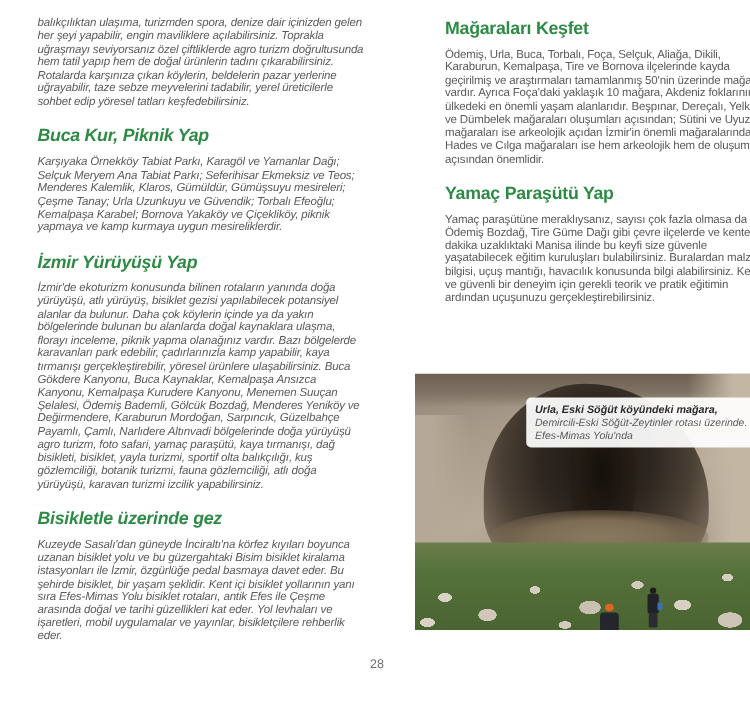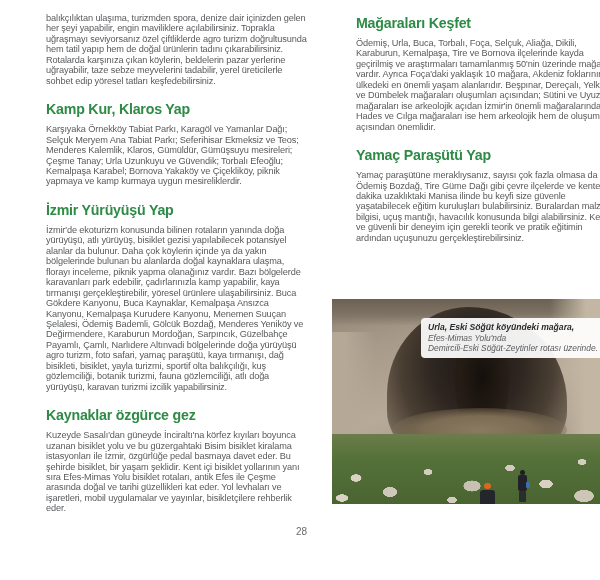--- a/index.html
+++ b/index.html
@@ -2,21 +2,21 @@
 <html><head>
 <meta charset="utf-8">
 <style>
   html,body{margin:0;padding:0;}
   body{
     width:600px;height:580px;position:relative;overflow:hidden;
     background:#ffffff;
     font-family:"Liberation Sans", sans-serif;
   }
   .col{position:absolute;top:13px;}
-  .col-left{left:46px;width:263px;}
+  .col-left{left:30px;width:263px;font-style:italic;}
   .col-right{left:320px;width:263px;margin-left:36px;}
   p.body{
     font-size:9.2px;line-height:10.45px;color:#595a5c;
     margin:0;letter-spacing:-0.12px;text-align:left;
   }
   h2.heading{
     font-size:14.2px;line-height:15px;font-weight:bold;color:#2e8b45;
     margin:16px 0 7px 0;letter-spacing:-0.2px;
   }
   .col-right .section:first-child h2.heading{margin-top:3px;}
@@ -81,31 +81,31 @@
 
   .page-num{position:absolute;left:296px;top:526px;font-size:10px;color:#6a6b6e;}
 </style>
 </head>
 <body>
 
 <div class="col col-left">
   <p class="body">balıkçılıktan ulaşıma, turizmden spora, denize dair içinizden gelen her şeyi yapabilir, engin maviliklere açılabilirsiniz. Toprakla uğraşmayı seviyorsanız özel çiftliklerde agro turizm doğrultusunda hem tatil yapıp hem de doğal ürünlerin tadını çıkarabilirsiniz. Rotalarda karşınıza çıkan köylerin, beldelerin pazar yerlerine uğrayabilir, taze sebze meyvelerini tadabilir, yerel üreticilerle sohbet edip yöresel tatları keşfedebilirsiniz.</p>
 
   <div class="section">
-    <h2 class="heading">Kamp Kur, Klaros Yap</h2>
+    <h2 class="heading">Buca Kur, Piknik Yap</h2>
     <p class="body">Karşıyaka Örnekköy Tabiat Parkı, Karagöl ve Yamanlar Dağı; Selçuk Meryem Ana Tabiat Parkı; Seferihisar Ekmeksiz ve Teos; Menderes Kalemlik, Klaros, Gümüldür, Gümüşsuyu mesireleri; Çeşme Tanay; Urla Uzunkuyu ve Güvendik; Torbalı Efeoğlu; Kemalpaşa Karabel; Bornova Yakaköy ve Çiçekliköy, piknik yapmaya ve kamp kurmaya uygun mesireliklerdir.</p>
   </div>
 
   <div class="section">
     <h2 class="heading">İzmir Yürüyüşü Yap</h2>
     <p class="body">İzmir'de ekoturizm konusunda bilinen rotaların yanında doğa yürüyüşü, atlı yürüyüş, bisiklet gezisi yapılabilecek potansiyel alanlar da bulunur. Daha çok köylerin içinde ya da yakın bölgelerinde bulunan bu alanlarda doğal kaynaklara ulaşma, florayı inceleme, piknik yapma olanağınız vardır. Bazı bölgelerde karavanları park edebilir, çadırlarınızla kamp yapabilir, kaya tırmanışı gerçekleştirebilir, yöresel ürünlere ulaşabilirsiniz. Buca Gökdere Kanyonu, Buca Kaynaklar, Kemalpaşa Ansızca Kanyonu, Kemalpaşa Kurudere Kanyonu, Menemen Suuçan Şelalesi, Ödemiş Bademli, Gölcük Bozdağ, Menderes Yeniköy ve Değirmendere, Karaburun Mordoğan, Sarpıncık, Güzelbahçe Payamlı, Çamlı, Narlıdere Altınvadi bölgelerinde doğa yürüyüşü agro turizm, foto safari, yamaç paraşütü, kaya tırmanışı, dağ bisikleti, bisiklet, yayla turizmi, sportif olta balıkçılığı, kuş gözlemciliği, botanik turizmi, fauna gözlemciliği, atlı doğa yürüyüşü, karavan turizmi izcilik yapabilirsiniz.</p>
   </div>
 
   <div class="section">
-    <h2 class="heading">Kaynaklar özgürce gez</h2>
+    <h2 class="heading">Bisikletle üzerinde gez</h2>
     <p class="body">Kuzeyde Sasalı'dan güneyde İnciraltı'na körfez kıyıları boyunca uzanan bisiklet yolu ve bu güzergahtaki Bisim bisiklet kiralama istasyonları ile İzmir, özgürlüğe pedal basmaya davet eder. Bu şehirde bisiklet, bir yaşam şeklidir. Kent içi bisiklet yollarının yanı sıra Efes-Mimas Yolu bisiklet rotaları, antik Efes ile Çeşme arasında doğal ve tarihi güzellikleri kat eder. Yol levhaları ve işaretleri, mobil uygulamalar ve yayınlar, bisikletçilere rehberlik eder.</p>
   </div>
 </div>
 
 <div class="col col-right">
   <div class="section">
     <h2 class="heading">Mağaraları Keşfet</h2>
     <p class="body">Ödemiş, Urla, Buca, Torbalı, Foça, Selçuk, Aliağa, Dikili, Karaburun, Kemalpaşa, Tire ve Bornova ilçelerinde kayda geçirilmiş ve araştırmaları tamamlanmış 50'nin üzerinde mağara vardır. Ayrıca Foça'daki yaklaşık 10 mağara, Akdeniz foklarının ülkedeki en önemli yaşam alanlarıdır. Beşpınar, Dereçalı, Yelköprü ve Dümbelek mağaraları oluşumları açısından; Sütini ve Uyuzdere mağaraları ise arkeolojik açıdan İzmir'in önemli mağaralarındandır. Hades ve Cılga mağaraları ise hem arkeolojik hem de oluşumları açısından önemlidir.</p>
   </div>
 
@@ -129,18 +129,18 @@
     <div class="pack"></div>
     <div class="legs"></div>
   </div>
   <div class="hiker-right">
     <div class="head"></div>
     <div class="torso"></div>
     <div class="legs"></div>
   </div>
   <div class="caption">
     <div class="caption-title">Urla, Eski Söğüt köyündeki mağara,</div>
+    <div class="caption-line">Demircili-Eski Söğüt-Zeytinler rotası üzerinde.</div>
     <div class="caption-line">Efes-Mimas Yolu'nda</div>
-    <div class="caption-line">Demircili-Eski Söğüt-Zeytinler rotası üzerinde.</div>
   </div>
 </div>
 
 <div class="page-num">28</div>
 
 </body></html>

